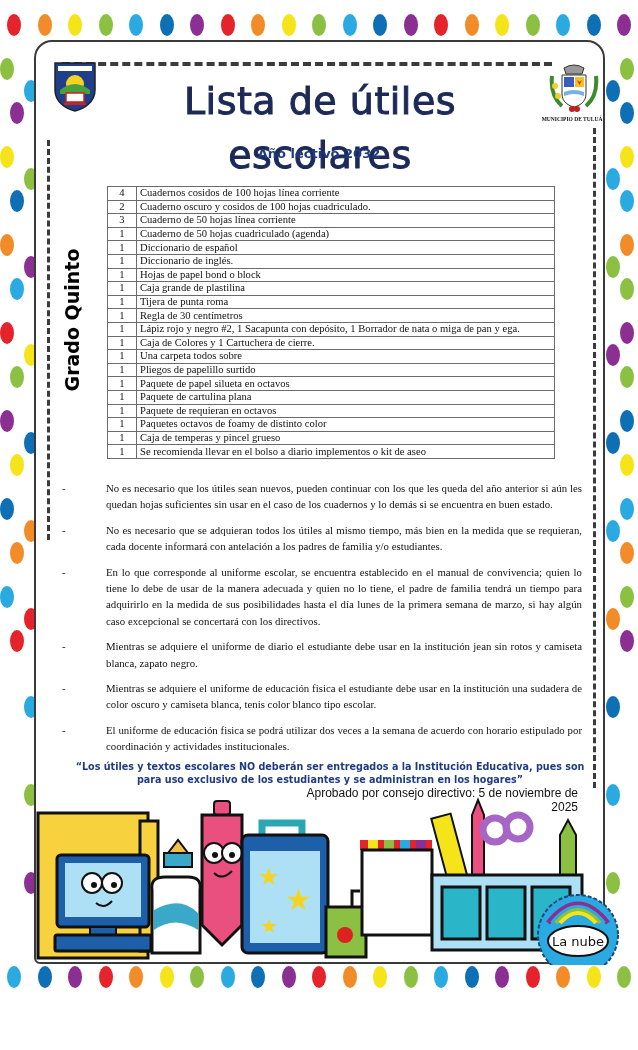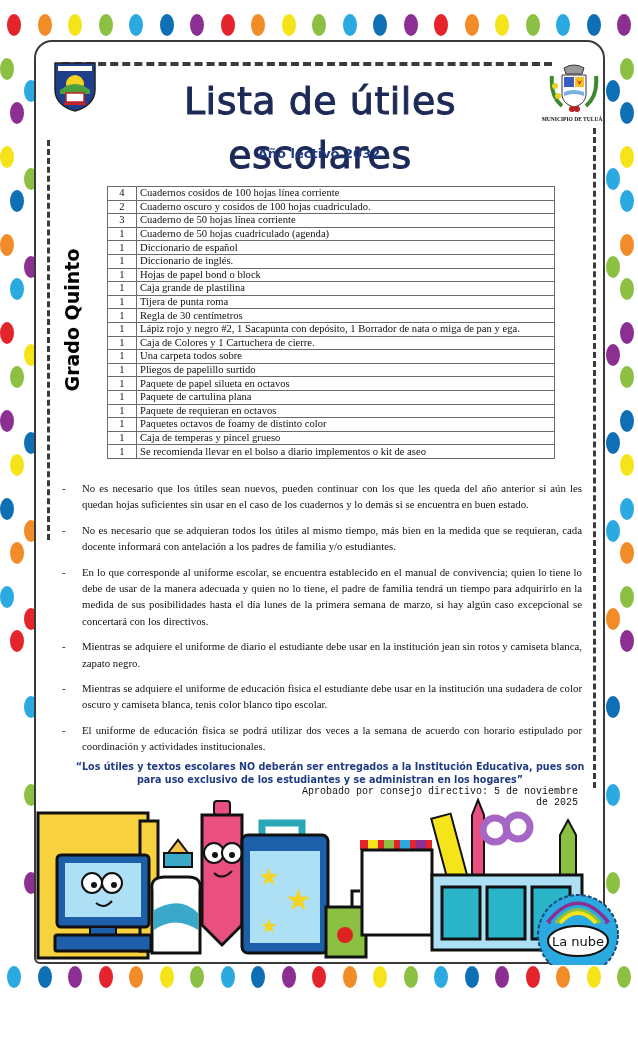--- a/index.html
+++ b/index.html
@@ -24,23 +24,23 @@
   .grade {
     position:absolute; left:72px; top:320px; transform:translate(-50%,-50%) rotate(-90deg);
     font-family:"DejaVu Sans", sans-serif; font-weight:bold; font-size:19px; color:#000; white-space:nowrap;
   }
   table.list { position:absolute; left:107px; top:186px; width:448px; border-collapse:collapse; font-size:10.6px; color:#111; }
   table.list td { border:1px solid #6b6b6b; height:12.6px; padding:0 3px; line-height:12px; white-space:nowrap; }
   table.list td.qty { width:22px; text-align:center; }
   .notes { position:absolute; left:62px; top:480px; width:520px; font-size:10.8px; color:#111; line-height:16.4px; }
   .note { display:flex; margin-bottom:9px; text-align:justify; }
   .note .bul { width:20px; flex:none; }
-  .note .txt { flex:1; }
+  .note .txt { flex:1;margin-left:24px; }
   .quote { position:absolute; left:70px; top:760px; width:520px; text-align:center; font-family:"DejaVu Sans", sans-serif; font-weight:bold; font-size:9.6px; color:#1f3b82; line-height:13px; }
-  .approved { position:absolute; left:300px; top:786px; width:278px; text-align:right; font-family:Liberation Mono, monospace; font-size:10px; color:#111; }
+  .approved { position:absolute; left:300px; top:786px; width:278px; text-align:right; font-family:Liberation Sans, sans-serif; font-size:12px; color:#111; }
   .illus { position:absolute; left:0; top:795px; width:638px; height:170px; }
 </style>
 </head>
 <body>
 
 <div id="dots">
     <div class="dot" style="left: 7px; top: 14px; background: rgb(229, 35, 43);"></div>
     <div class="dot" style="left: 37.5px; top: 14px; background: rgb(242, 140, 40);"></div>
     <div class="dot" style="left: 68px; top: 14px; background: rgb(245, 228, 25);"></div>
     <div class="dot" style="left: 98.5px; top: 14px; background: rgb(140, 192, 67);"></div>

